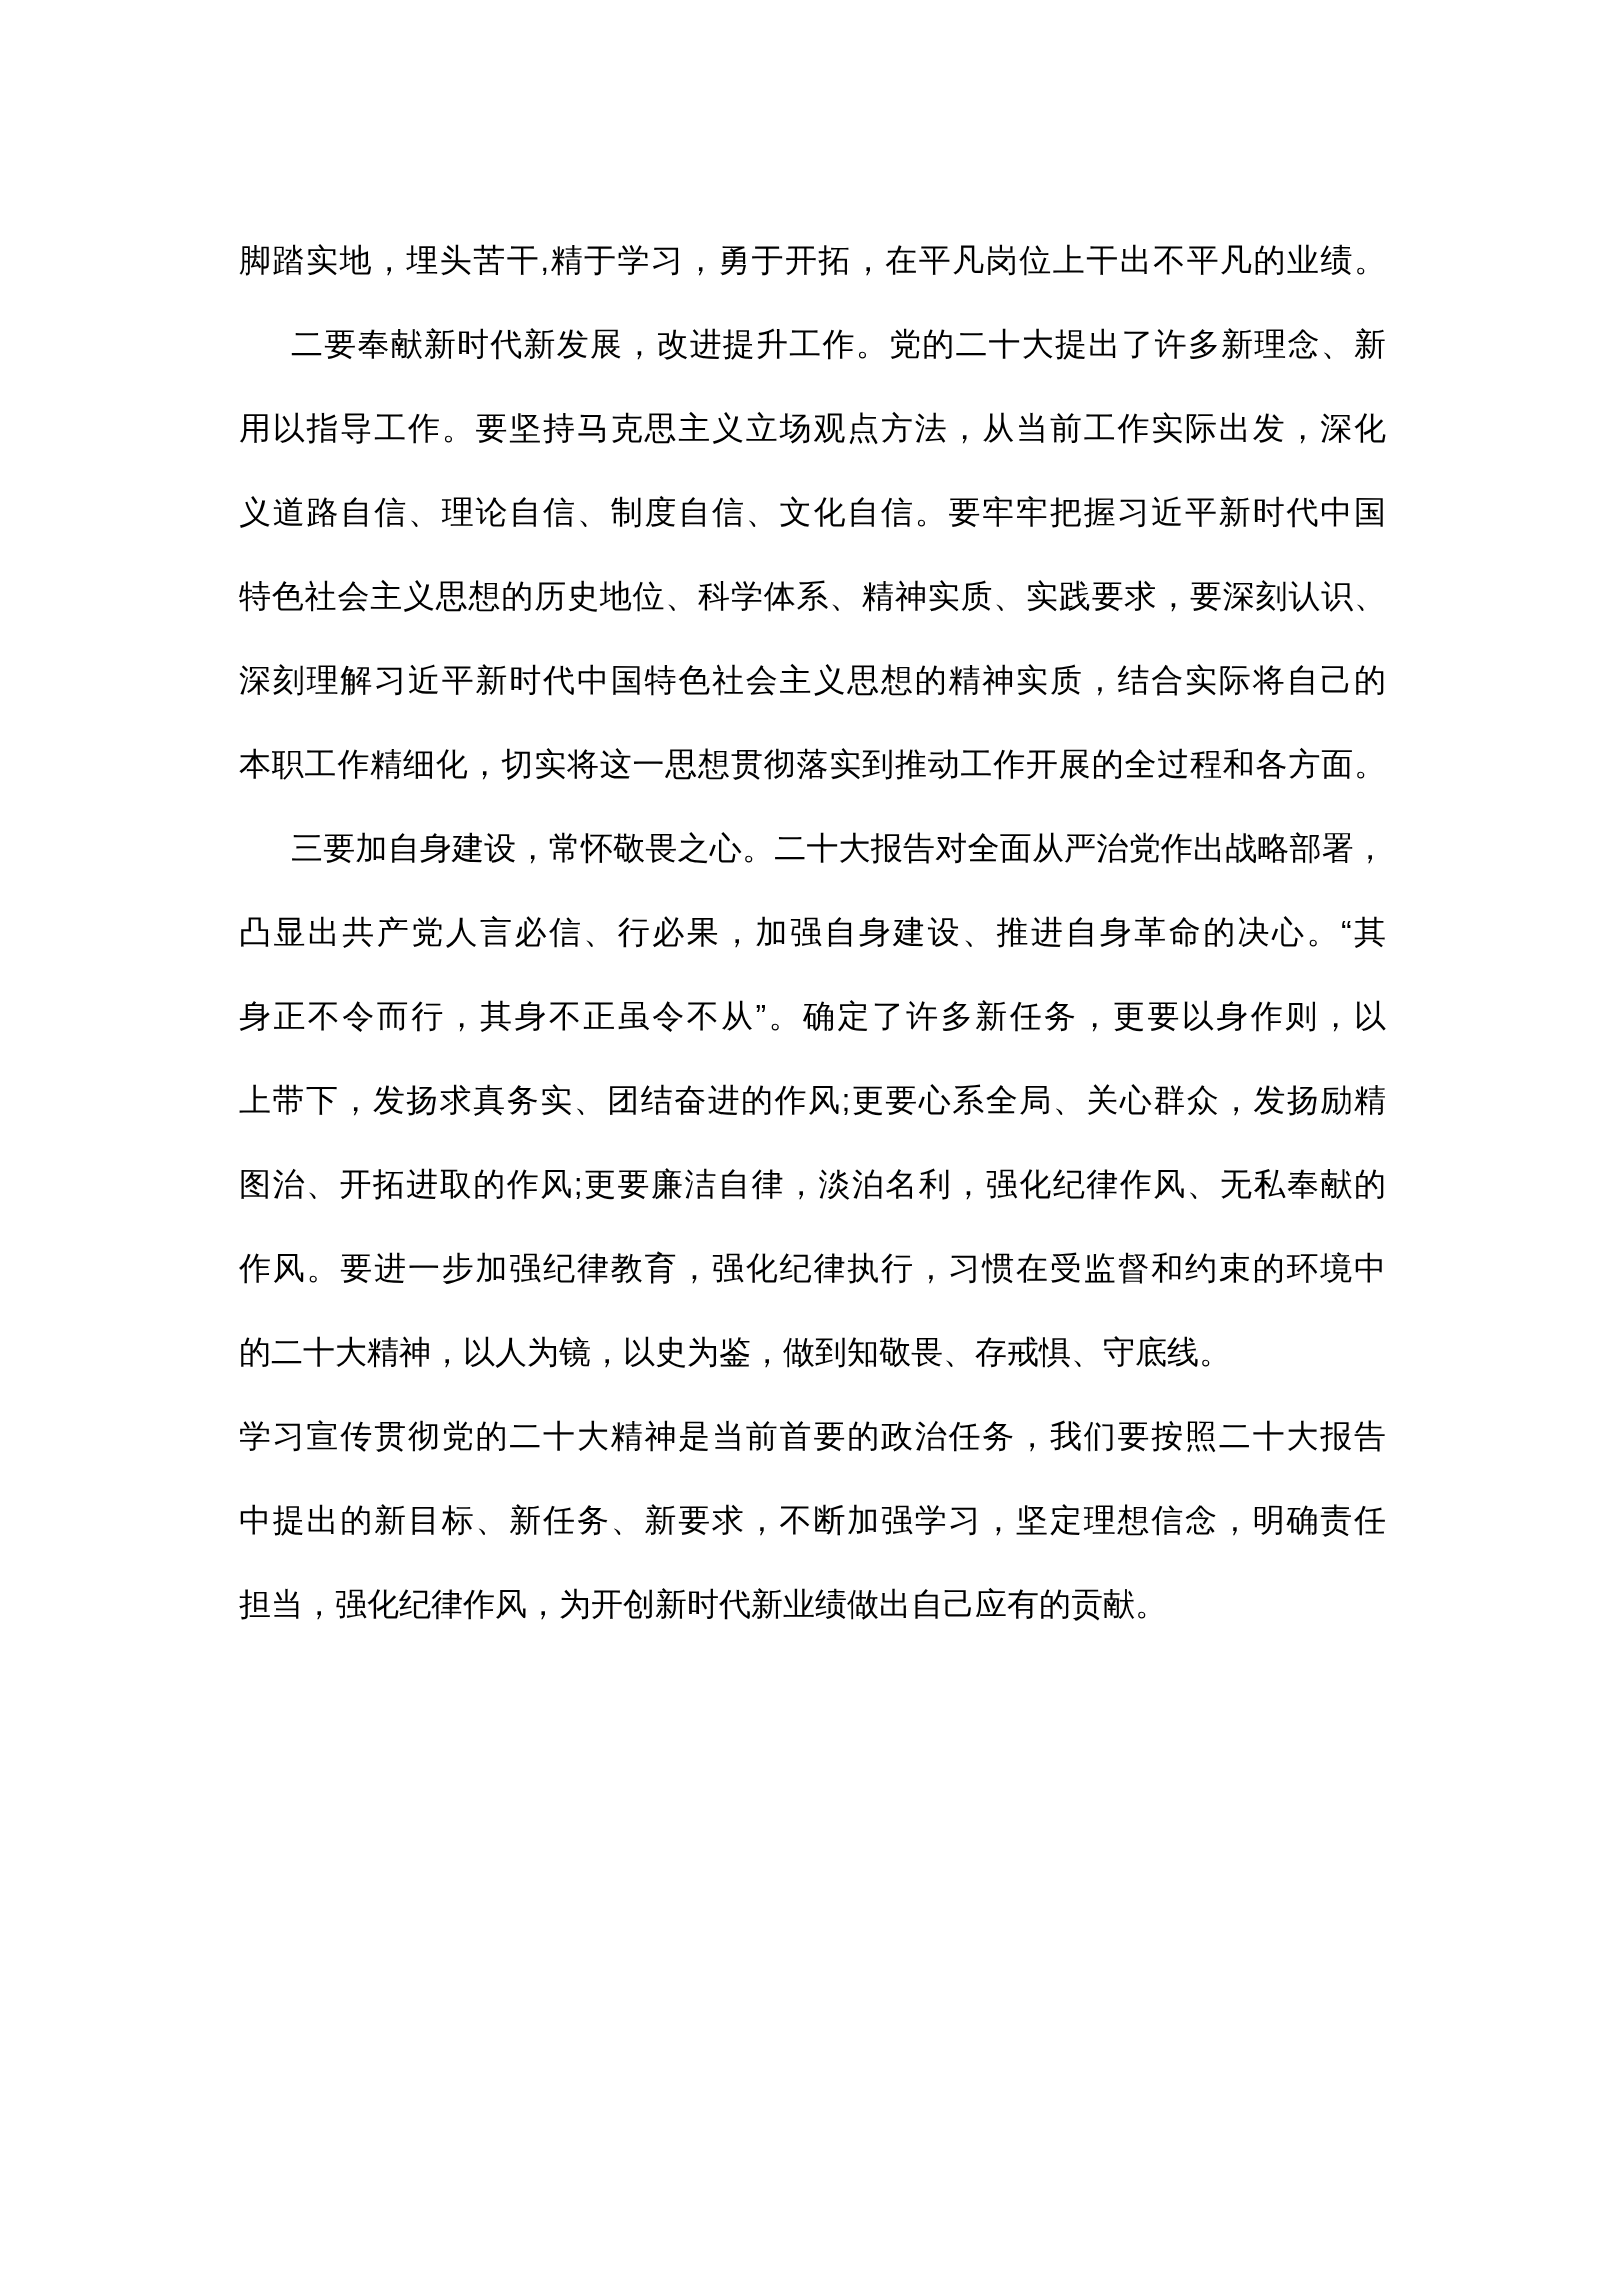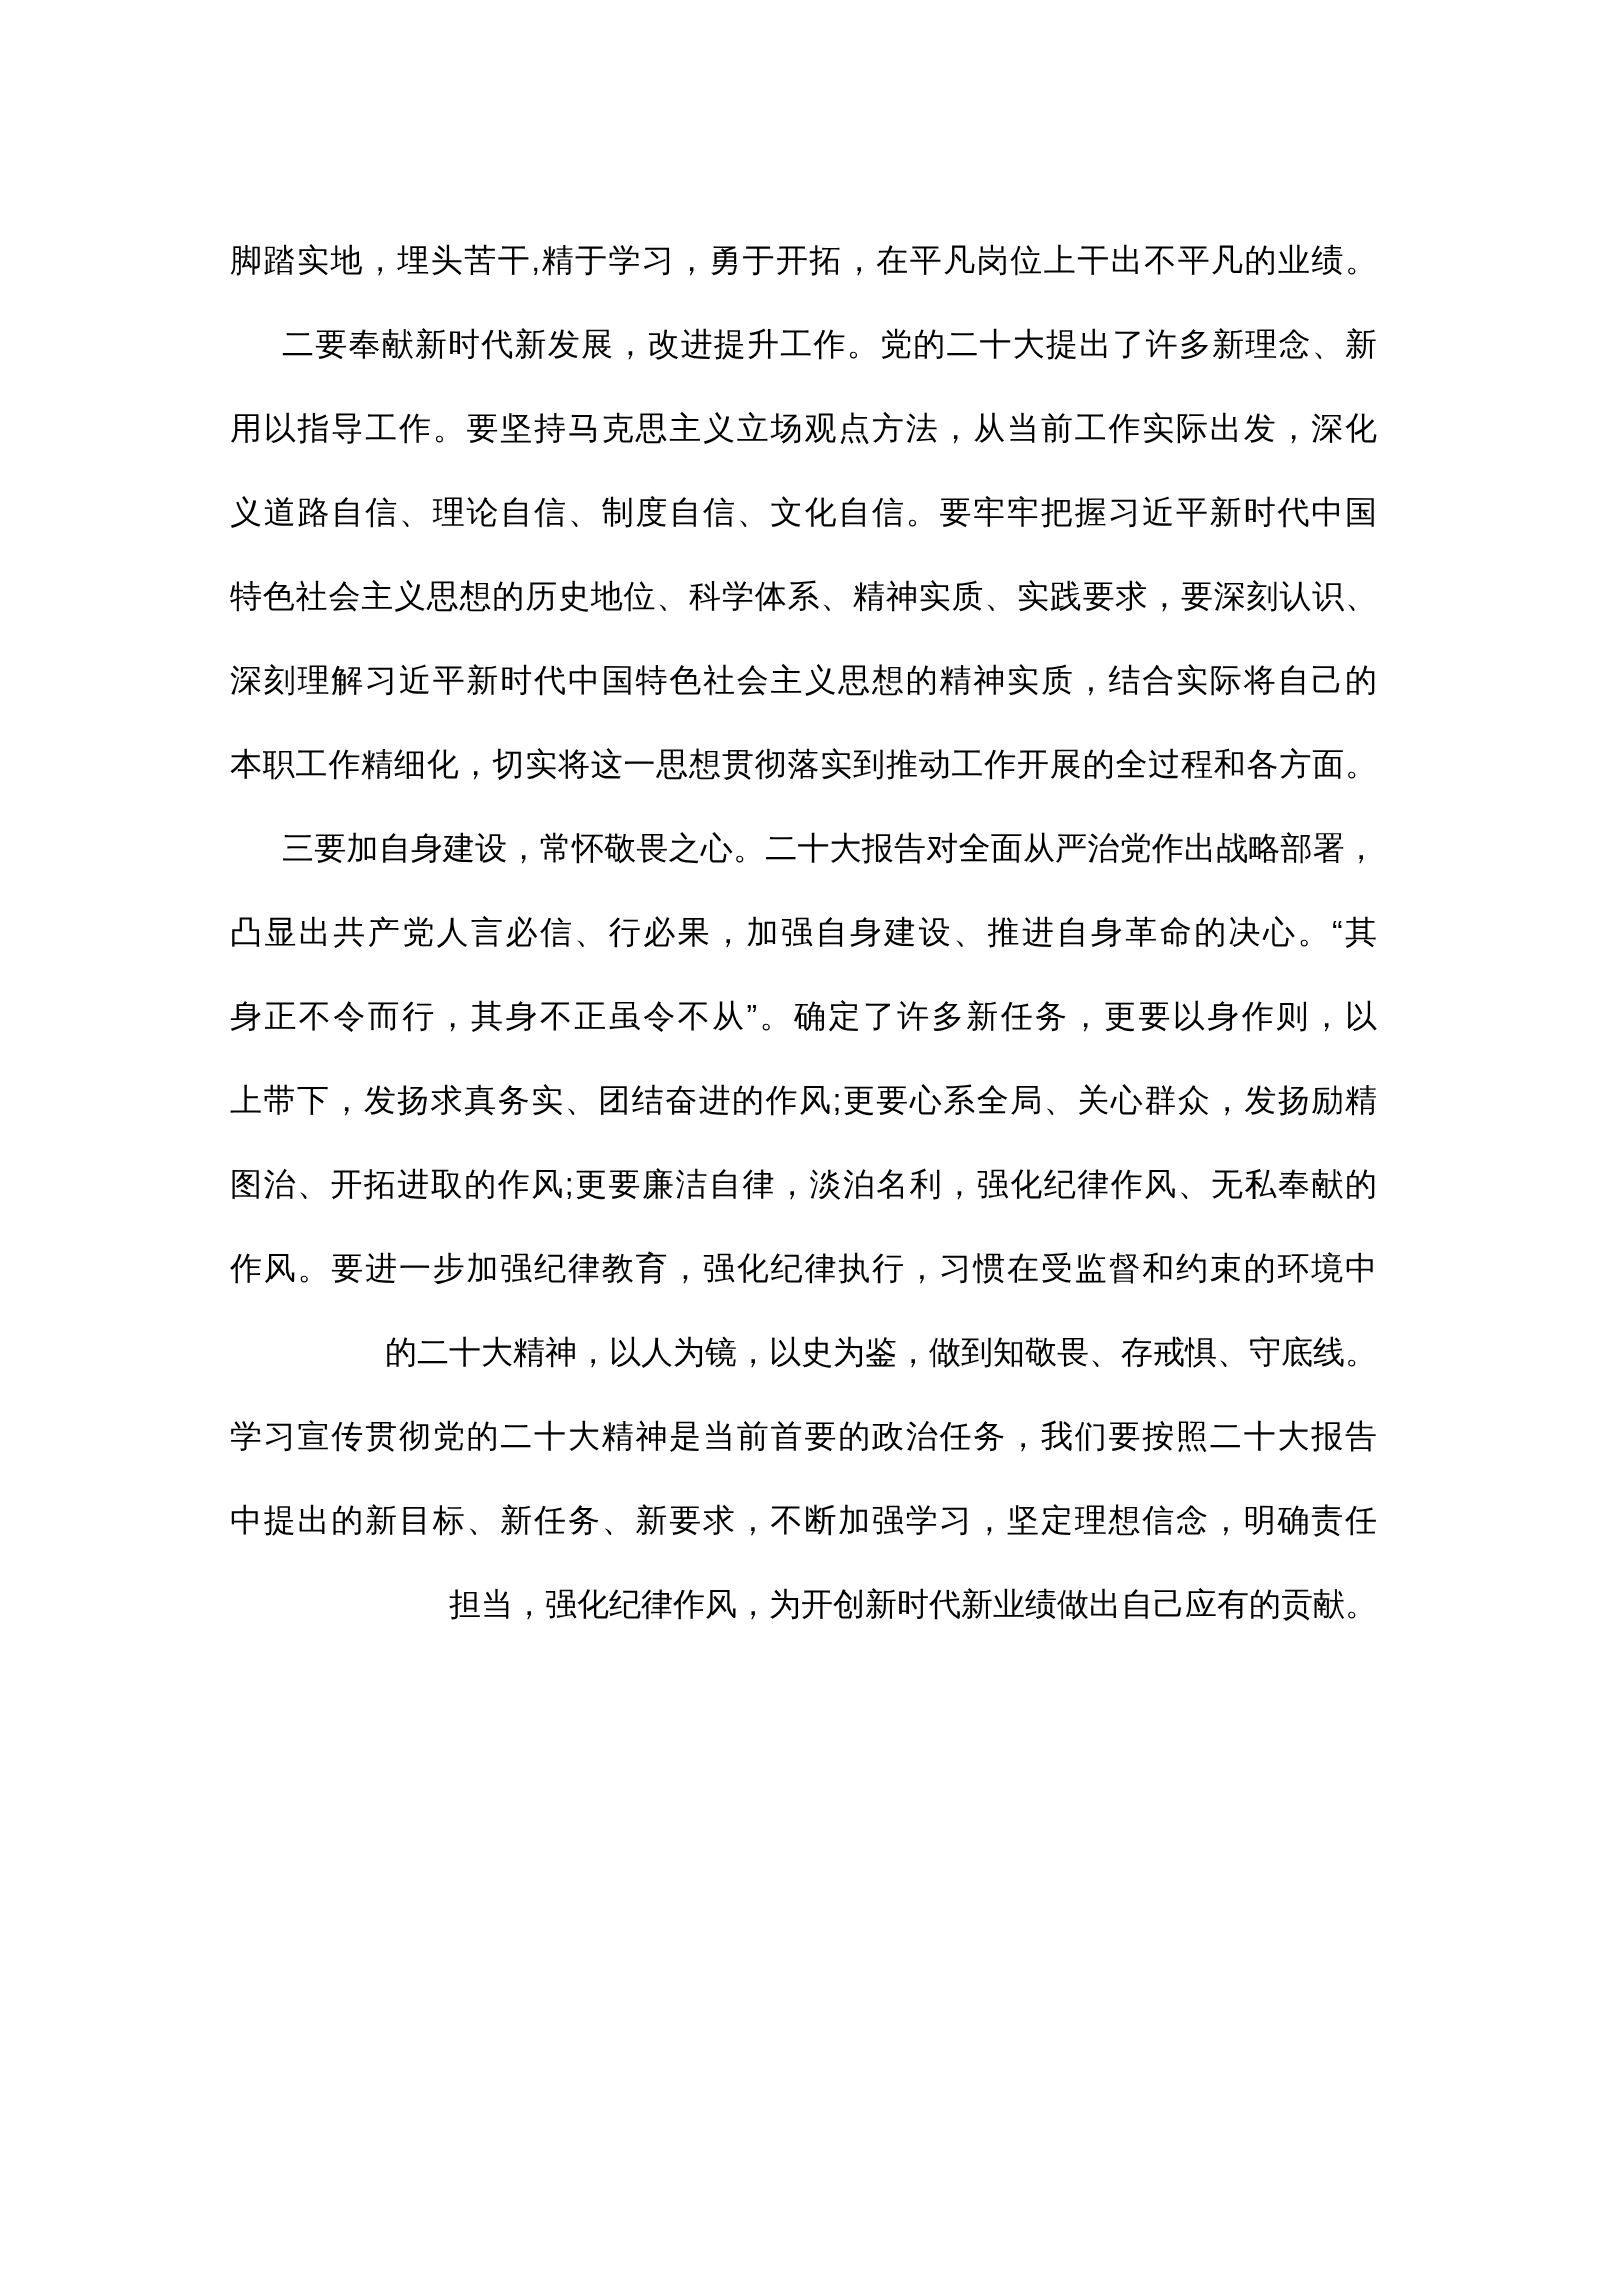--- a/index.html
+++ b/index.html
@@ -10,30 +10,30 @@
   .page {
     position: relative;
     width: 1621px;
     height: 2293px;
     background: #ffffff;
     overflow: hidden;
     font-family: "Liberation Sans", sans-serif;
   }
   .text-block {
     position: absolute;
-    left: 230px;
+    left: 239px;
     top: 218px;
     width: 1147px;
   }
   .line {
     font-size: 32px;
     line-height: 84px;
     height: 84px;
     color: #000000;
-    text-align: right;
+    text-align: left;
     font-weight: 400;
     letter-spacing: 0;
   }
   .line.fill {
     text-align: justify;
     text-align-last: justify;
   }
   .line.indent {
     padding-left: 52px;
   }

